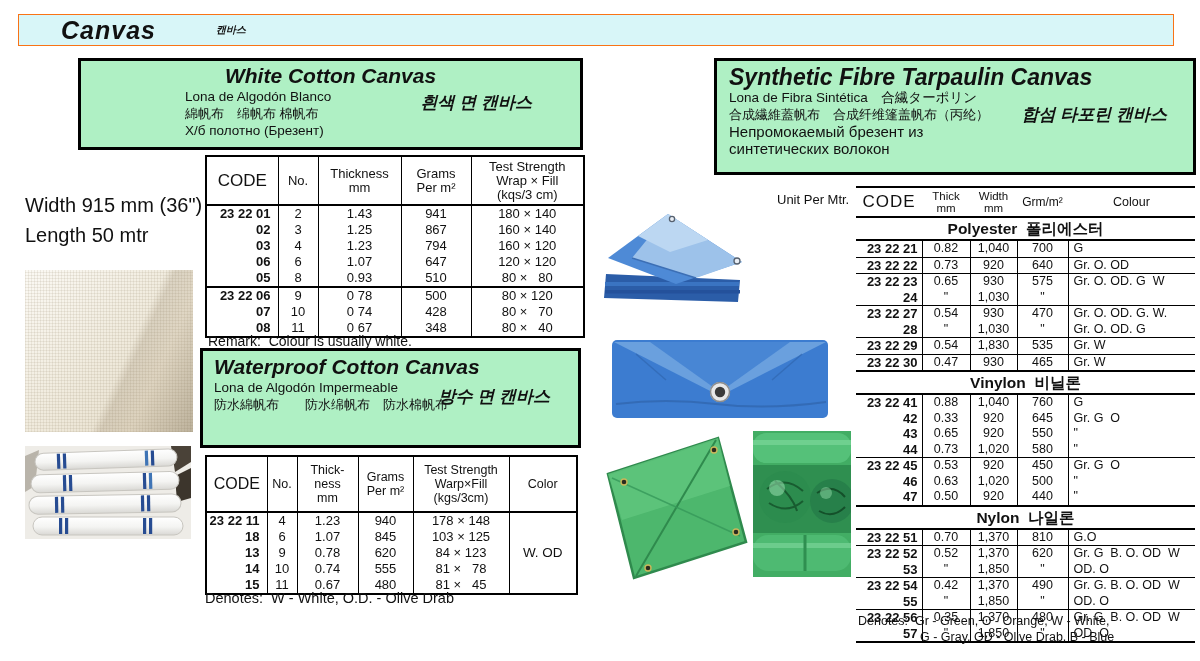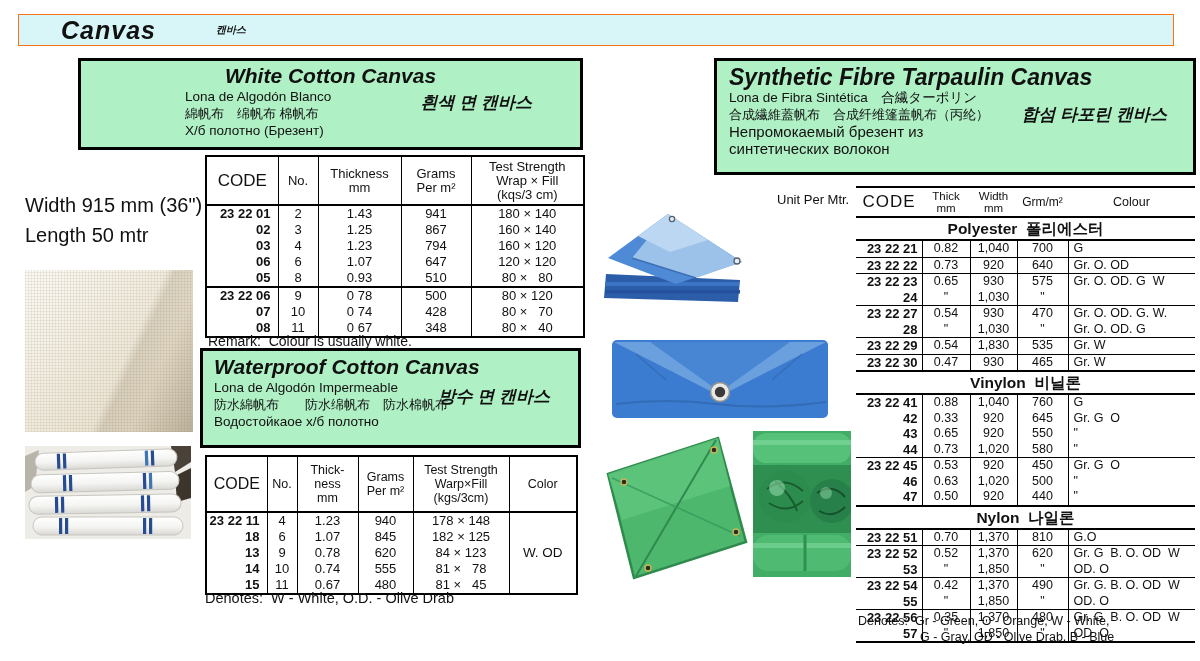--- a/index.html
+++ b/index.html
@@ -247,21 +247,20 @@
         </tbody>
       </table>
     </div>
   </div>
 <div class="abs" id="wc-remark" style="white-space:pre;">Remark:  Colour is usually white.</div>
 
 <div class="abs green-box" id="wp-box">
   <div class="gb-title">Waterproof Cotton Canvas</div>
   <div class="gb-line">Lona de Algodón Impermeable</div>
   <div class="gb-line" style="font-size:13px;">防水綿帆布　　防水绵帆布　防水棉帆布</div>
-  <div class="gb-line">Водостойкаое х/б полотно</div>
   <div class="gb-ko" id="wp-ko">방수 면 캔바스</div>
 </div>
 
 <div class="abs" id="wp-table-wrap">
     <table class="cot-table">
       <colgroup>
         <col style="width:61px">
         <col style="width:30px">
         <col style="width:61px">
         <col style="width:55px">
@@ -288,21 +287,21 @@
           <td class="num">1.23</td>
           <td class="num">940</td>
           <td class="num">178 × 148</td>
           <td class="color-span" rowspan="5">W. OD</td>
         </tr>
         <tr>
           <td class="code-cell">18</td>
           <td class="num">6</td>
           <td class="num">1.07</td>
           <td class="num">845</td>
-          <td class="num">182 × 125</td>
+          <td class="num">103 × 125</td>
         </tr>
         <tr>
           <td class="code-cell">13</td>
           <td class="num">9</td>
           <td class="num">0.78</td>
           <td class="num">620</td>
           <td class="num">84 × 123</td>
         </tr>
         <tr>
           <td class="code-cell">14</td>

